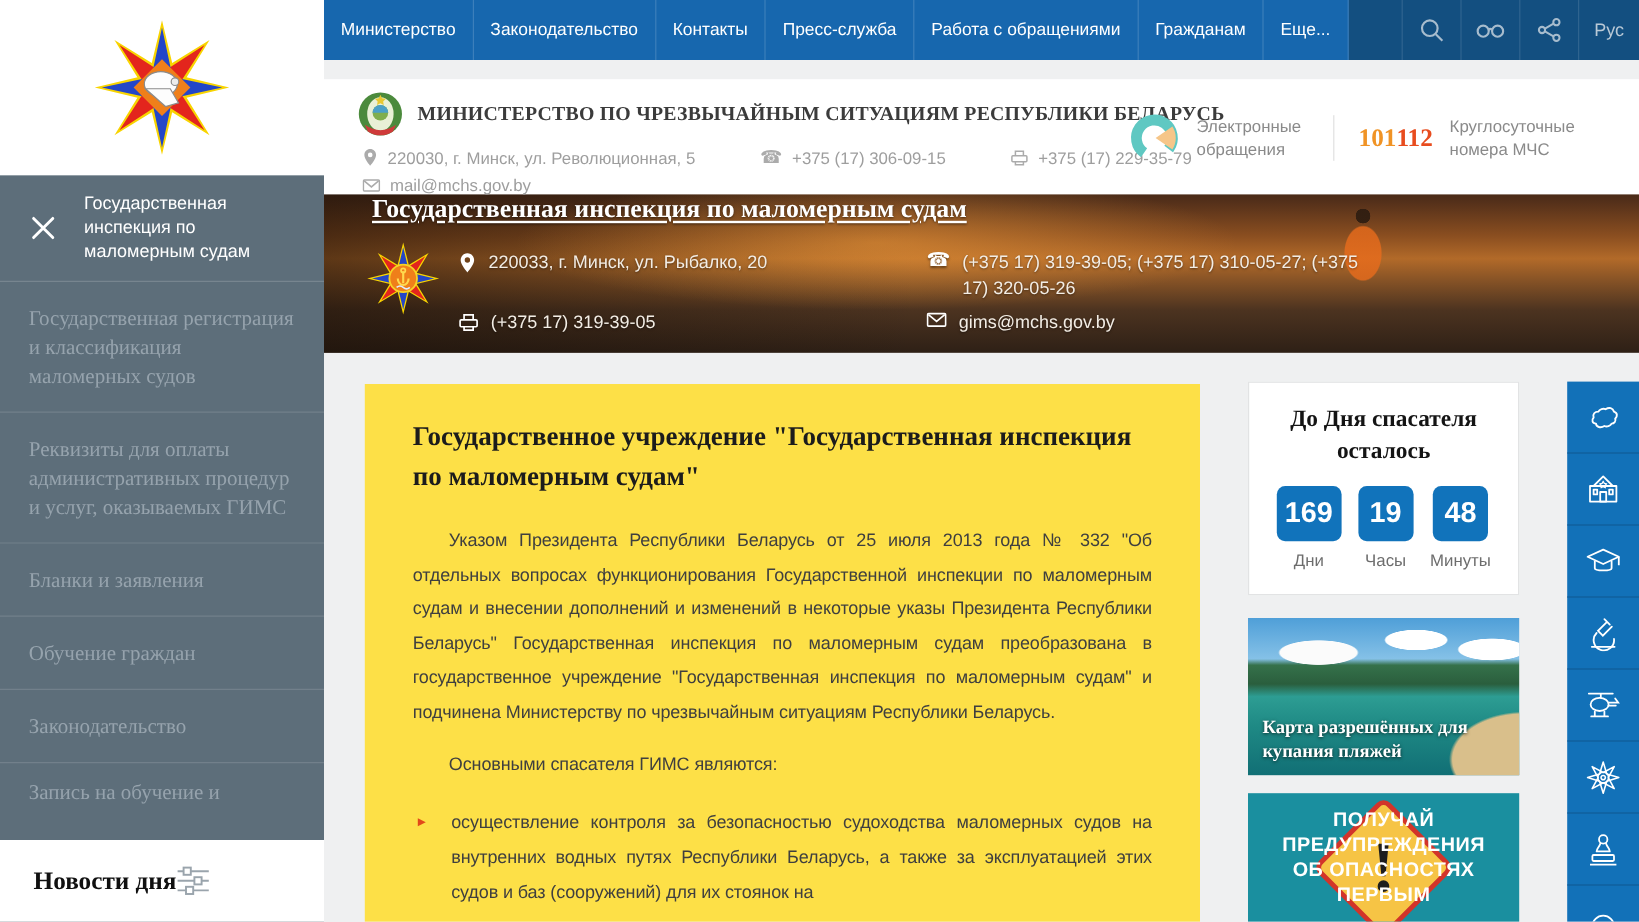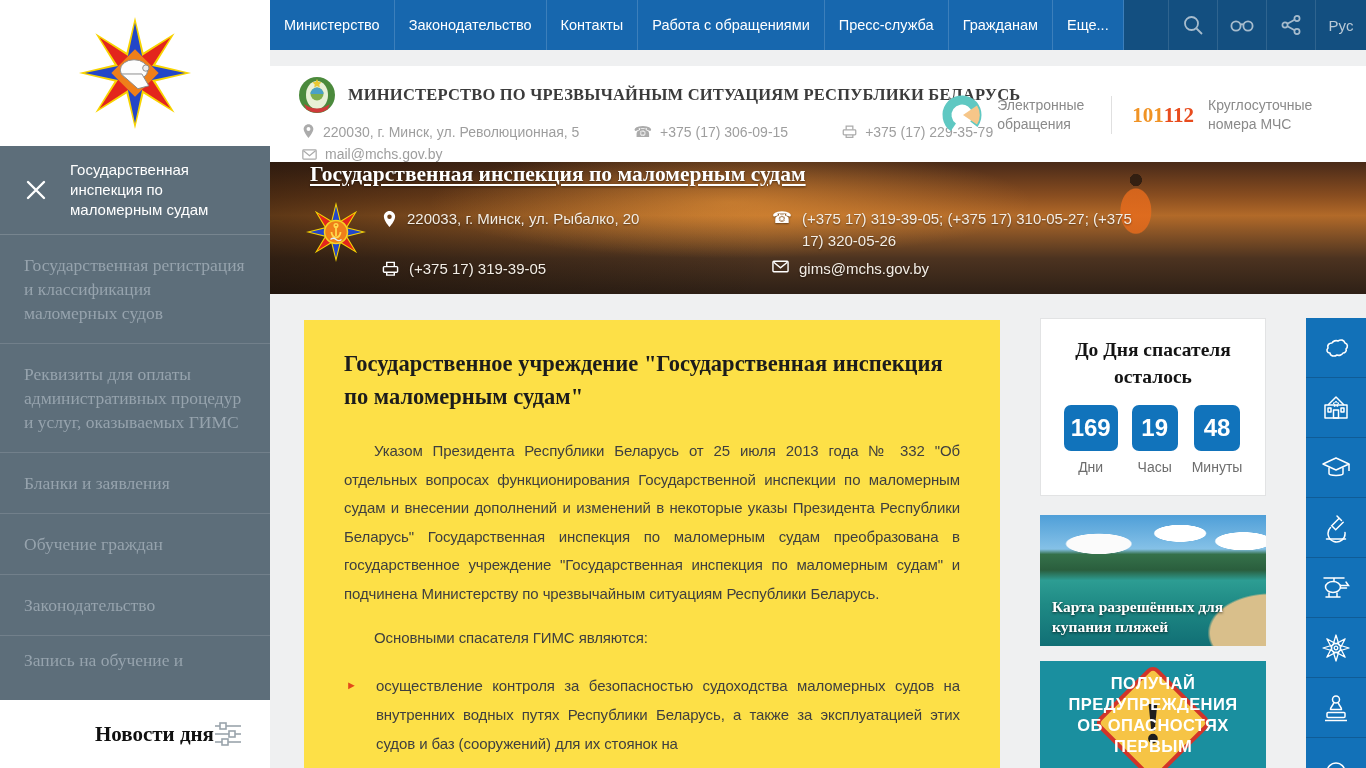--- a/index.html
+++ b/index.html
@@ -14,21 +14,21 @@
   
   .sidebar { position:absolute; left:0; top:146px; width:270px; height:622px; background:#5d6e7a; z-index:2; }
   .sidebar-head { display:flex; align-items:center; padding:14px 18px; border-bottom:1px solid rgba(255,255,255,.16); min-height:88px; }
   .close-btn { width:42px; flex:0 0 42px; display:flex; align-items:center; justify-content:flex-start; padding-left:6px; cursor:pointer; }
   .sidebar-head-title { color:#fff; font-size:15px; line-height:20px; margin-left:10px; }
   .menu-item { padding:18px 24px; border-bottom:1px solid rgba(255,255,255,.13);
     color:#96a3ad; font-family:"Liberation Serif", serif; font-size:17.5px; line-height:24px; cursor:pointer; }
   .menu-item:last-child { padding-top:12px; border-bottom:none; }
   
   .news-panel { position:absolute; left:0; top:700px; width:270px; height:68px; background:#fff;
-    display:flex; align-items:center; justify-content:flex-end; padding:0 28px; z-index:6; }
+    display:flex; align-items:center; justify-content:flex-start; padding:0 28px; z-index:6; }
   .news-title { font-family:"Liberation Serif", serif; font-weight:bold; font-size:21px; color:#101010; }
   .filter-btn { cursor:pointer; display:flex; }
   
   .topnav { position:absolute; left:270px; top:0; width:1096px; height:50px; background:#134f80; display:flex; z-index:5; }
   .nav-list { display:flex; background:#1767ae; }
   .nav-item { display:flex; align-items:center; padding:0 14px; color:#fff; font-size:14.5px;
     border-right:1px solid rgba(255,255,255,.16); cursor:pointer; white-space:nowrap; }
   .topnav-right { margin-left:auto; display:flex; }
   .nav-cell { width:49px; display:flex; align-items:center; justify-content:center;
     border-left:1px solid rgba(255,255,255,.12); cursor:pointer; color:#a7bccd; }
@@ -160,22 +160,22 @@
         <rect x="8" y="18" width="6" height="6"></rect>
     </svg>
   </span>
 </div>
 
 <div class="topnav">
   <div class="nav-list">
     <div class="nav-item">Министерство</div>
     <div class="nav-item">Законодательство</div>
     <div class="nav-item">Контакты</div>
+    <div class="nav-item">Пресс-служба</div>
     <div class="nav-item">Работа с обращениями</div>
-    <div class="nav-item">Пресс-служба</div>
     <div class="nav-item">Гражданам</div>
     <div class="nav-item">Еще...</div>
   </div>
   <div class="topnav-right">
     <div class="nav-cell">
       <span>
         <svg width="24" height="24" viewBox="0 0 24 24" fill="none" stroke="#a7bccd" stroke-width="1.8">
           <circle cx="10.5" cy="10.5" r="6.5"></circle>
             <path d="M15.5 15.5 L21 21"></path>
         </svg>

